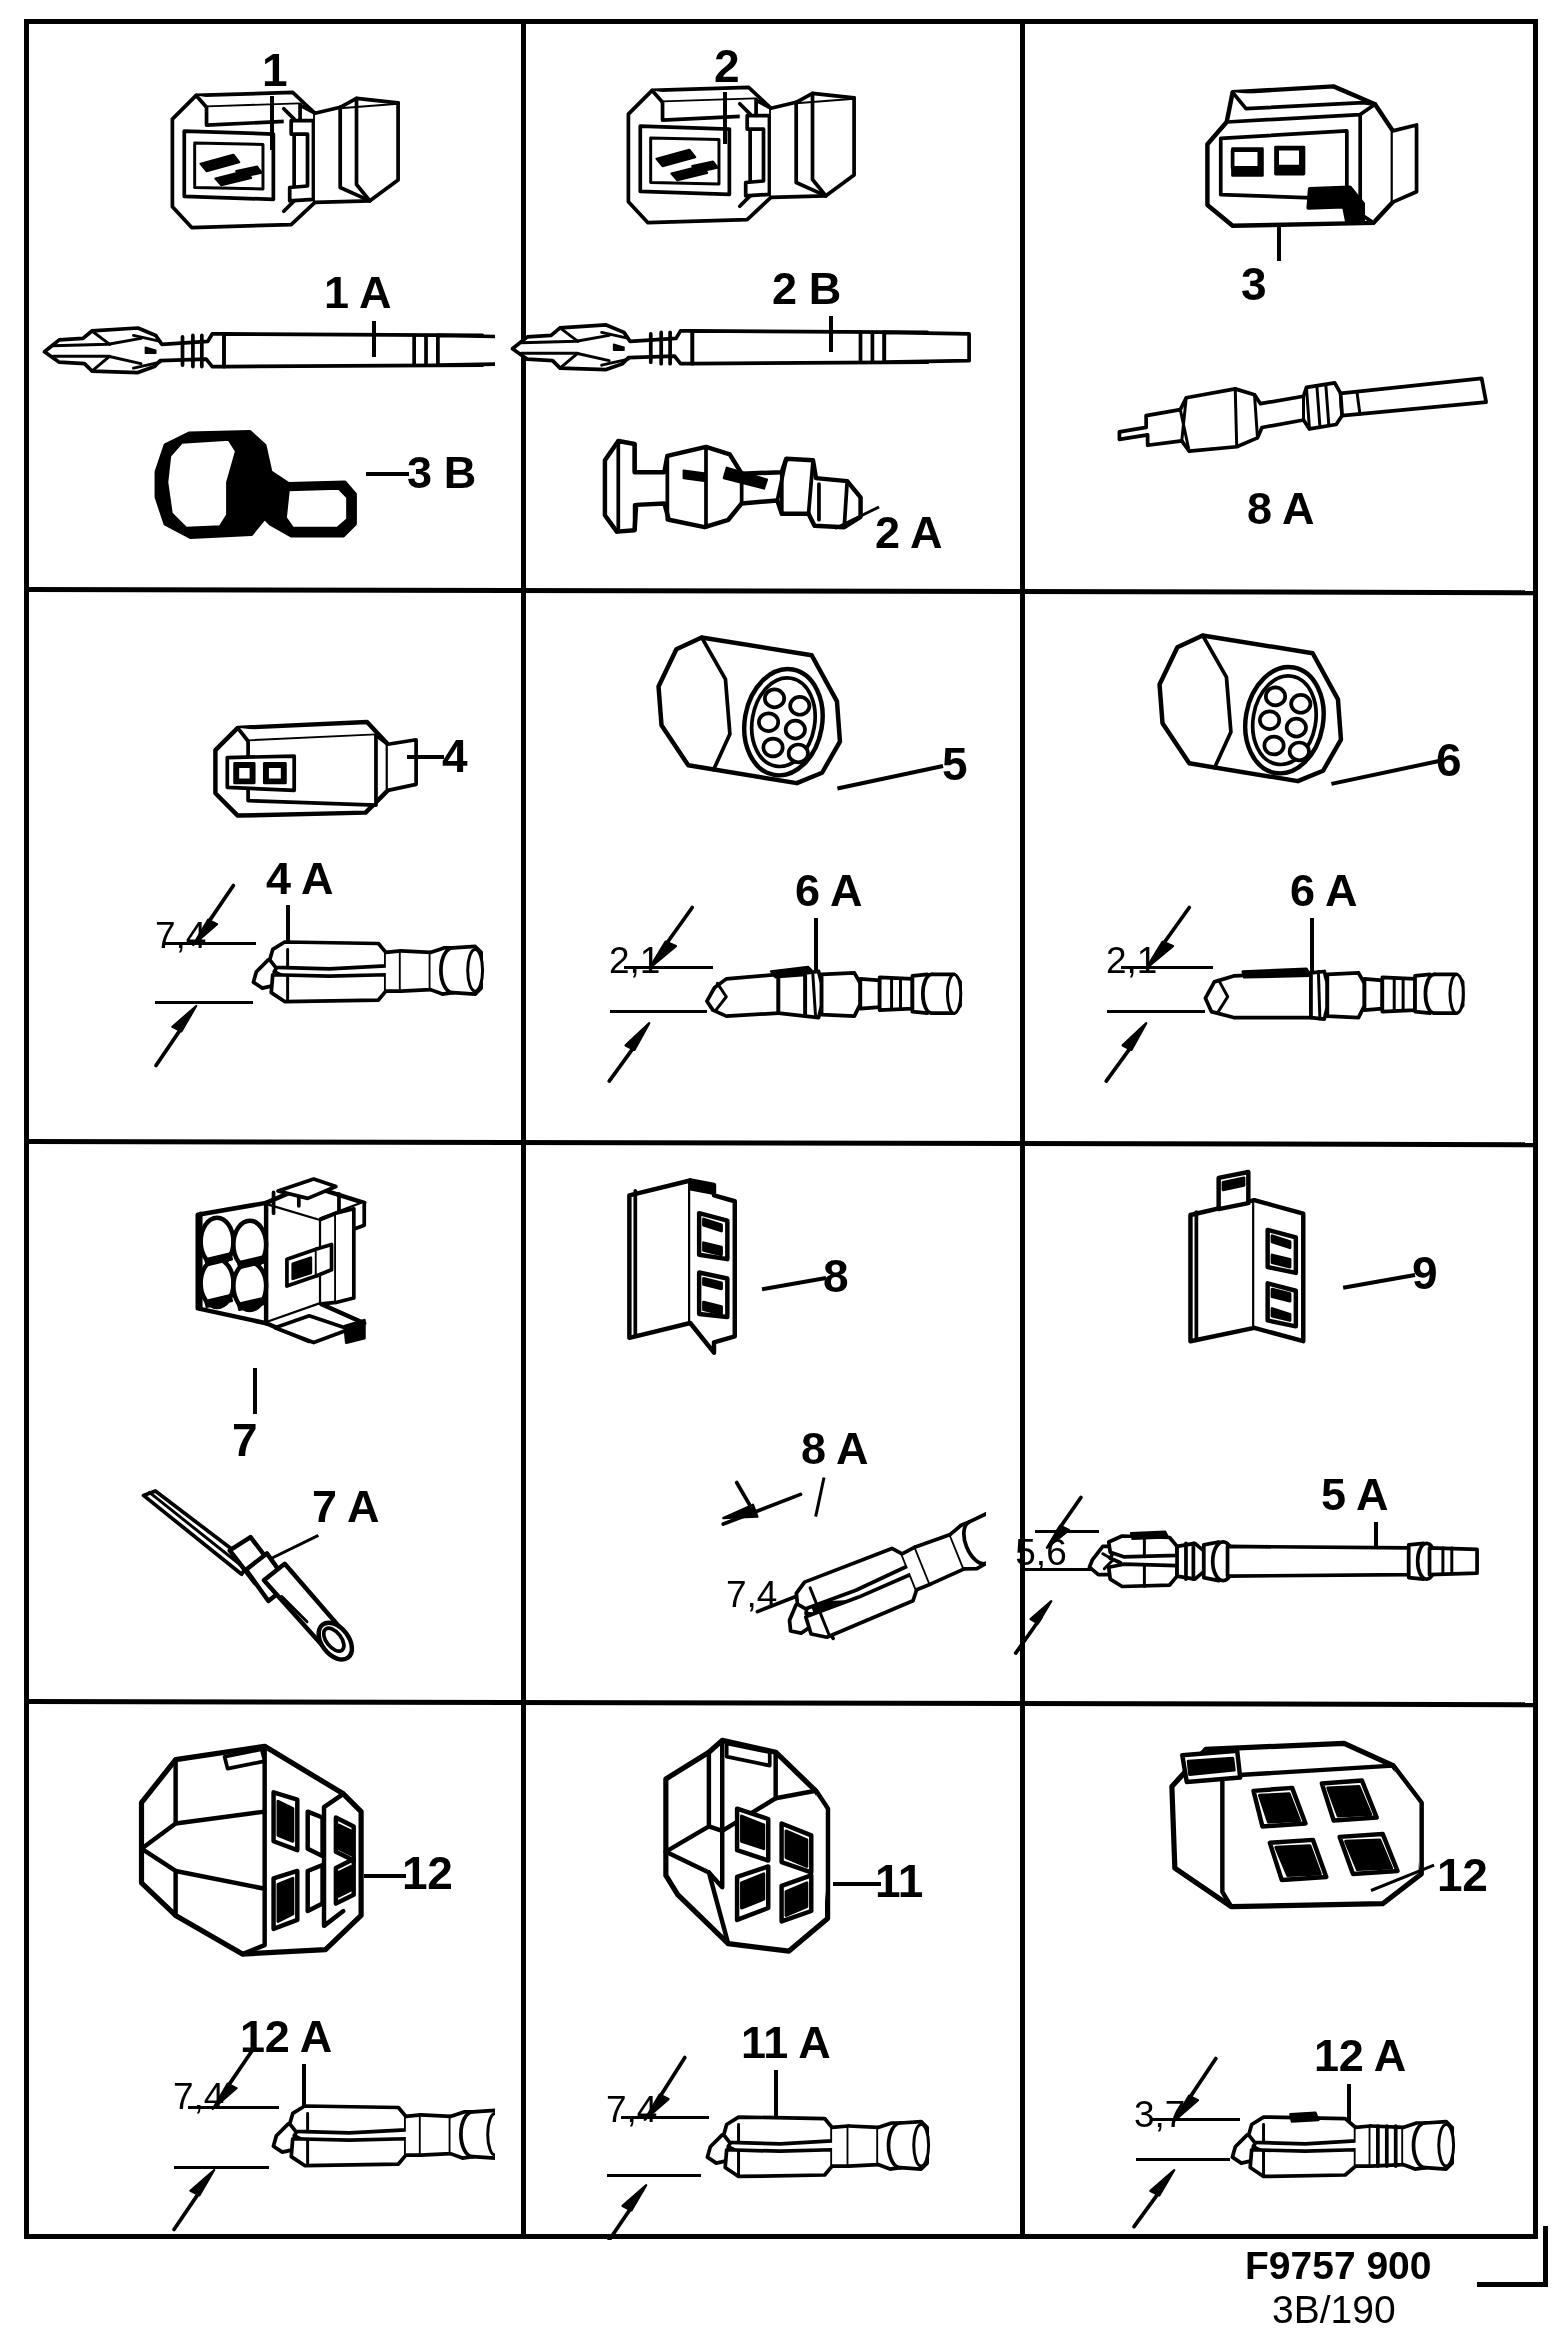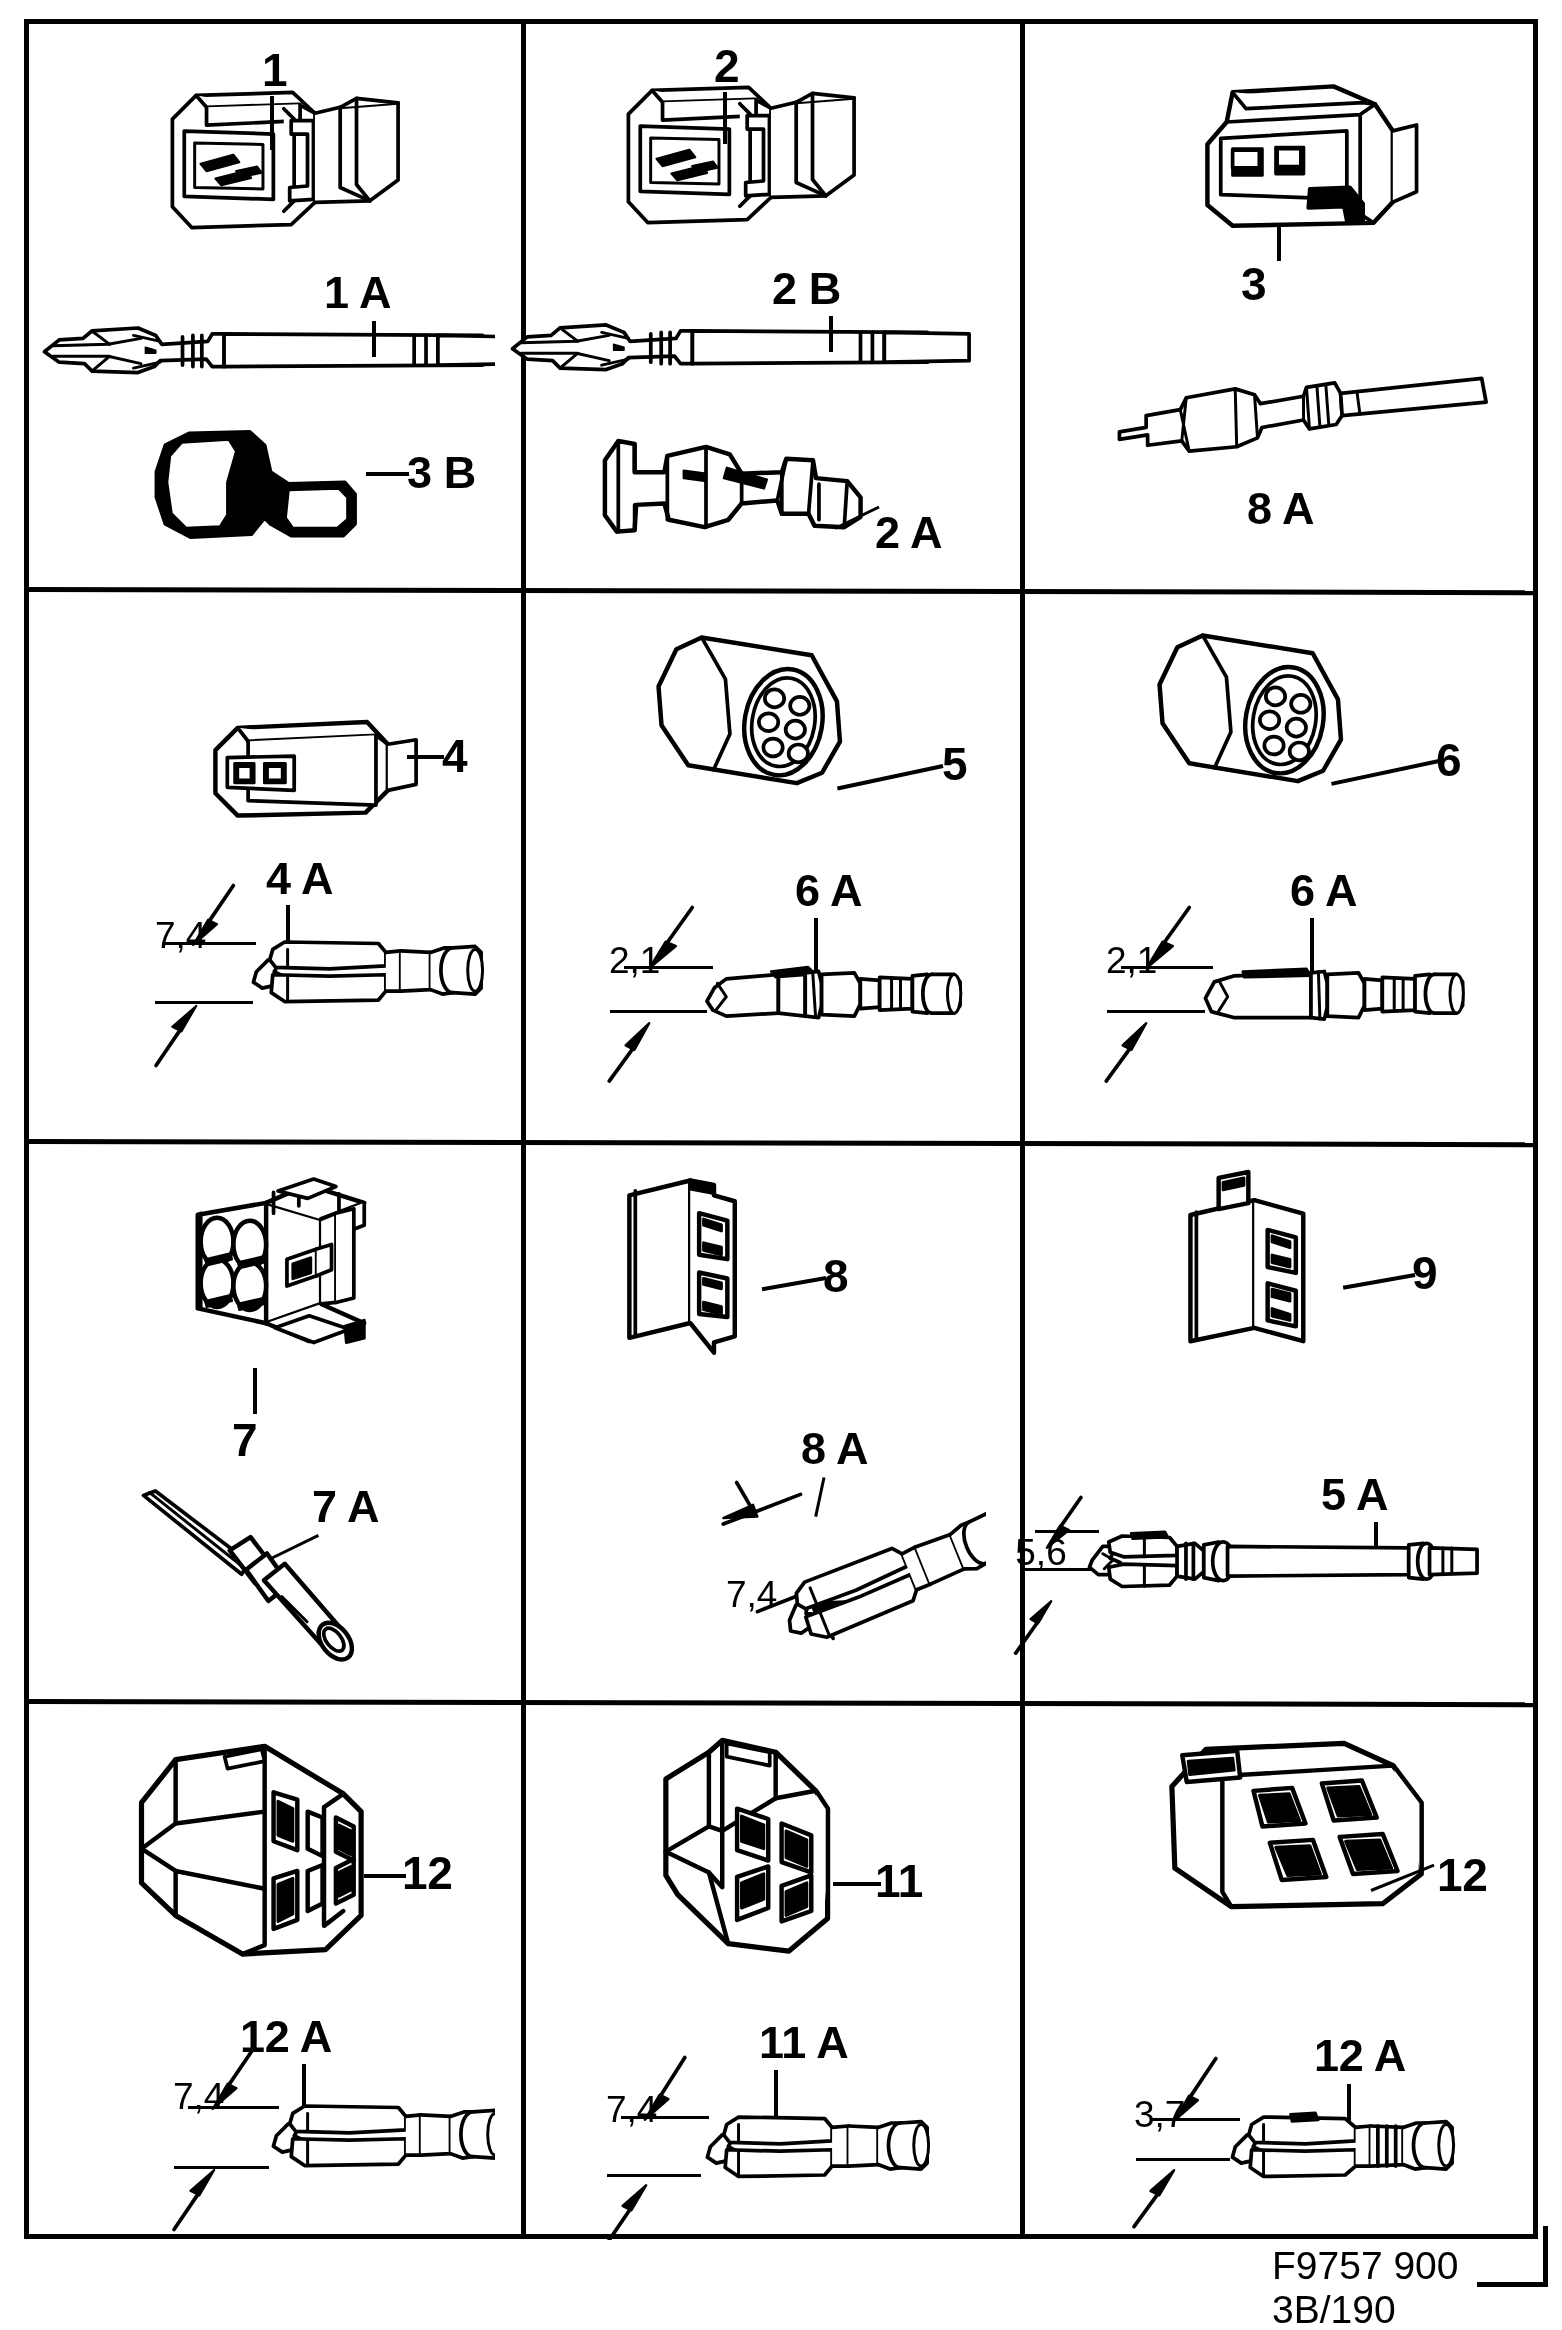--- a/index.html
+++ b/index.html
@@ -501,21 +501,21 @@
       <path class="fl" stroke-width="4" d="M130 120 L160 132 L160 164 L130 154 Z"></path>
       <path class="fl" stroke-width="4" d="M130 210 L160 198 L160 232 L130 244 Z"></path>
       <path class="fl" stroke-width="4" d="M190 140 L218 152 L218 188 L190 176 Z"></path>
       <path class="fl" stroke-width="4" d="M190 222 L218 210 L218 242 L190 254 Z"></path>
       <path class="wh" stroke-width="5" d="M110 22 L168 34 L168 52 L110 40 Z"></path>
       <path class="wh" stroke-width="5" d="M230 86 L246 110 L246 258"></path>
     </svg>
     <div class="lbl big" style="left:376px;top:174px;">11</div>
     <div class="leadh" style="left:334px;top:198px;width:48px;"></div>
 
-    <div class="lbl sub" style="left:260px;top:336px;">11 A</div>
+    <div class="lbl sub" style="left:242px;top:336px;">11 A</div>
     <div class="leadv" style="left:275px;top:386px;height:48px;"></div>
     <div class="dim" style="left:107px;top:407px;">7,4</div>
     <div class="wit" style="left:122px;top:432px;width:88px;"></div>
     <div class="wit" style="left:108px;top:490px;width:94px;"></div>
     <svg style="position:absolute;left:104px;top:372px;" width="134" height="193" viewBox="0 0 180 260">
       <path class="ln" stroke-width="5" d="M110 2 L72 62"></path>
       <path class="fl" stroke-width="3" d="M76 52 L88 58 L56 86 Z"></path>
       <path class="ln" stroke-width="5" d="M4 254 L42 198"></path>
       <path class="fl" stroke-width="3" d="M38 208 L26 202 L58 174 Z"></path>
     </svg>
@@ -573,21 +573,21 @@
       <path class="wh" stroke-width="5" d="M184 26 L204 24 L204 78 L184 78"></path>
       <path class="wh" stroke-width="5" d="M204 24 L248 26 L248 76 L204 78"></path>
       <path class="ln" stroke-width="5" d="M214 24 L214 78 M226 24 L226 78 M238 24 L238 78"></path>
       <path class="wh" stroke-width="5" d="M248 26 L266 20 L278 20 L278 80 L264 82 L248 76"></path>
       <ellipse class="wh" stroke-width="5" cx="278" cy="50" rx="16" ry="30"></ellipse>
       <path class="wh" stroke-width="5" d="M278 20 L306 18 L314 26 L314 74 L306 82 L278 80"></path>
       <ellipse class="wh" stroke-width="4" cx="306" cy="50" rx="10" ry="28"></ellipse>
     </svg>
   </div>
 
-  <div class="footer" style="left:1272px;top:2243px;">F9757 900</div>
+  <div class="footer" style="left:1245px;top:2243px;font-weight:bold;">F9757 900</div>
   <div class="footer" style="left:1272px;top:2287px;">3B/190</div>
   <div class="footmark" style="left:1477px;top:2226px;width:71px;height:61px;">
     <div class="v" style="right:0;top:0;height:61px;"></div>
     <div class="h" style="left:0;bottom:0;width:71px;"></div>
   </div>
 
 </div>
 
 
 </body></html>

